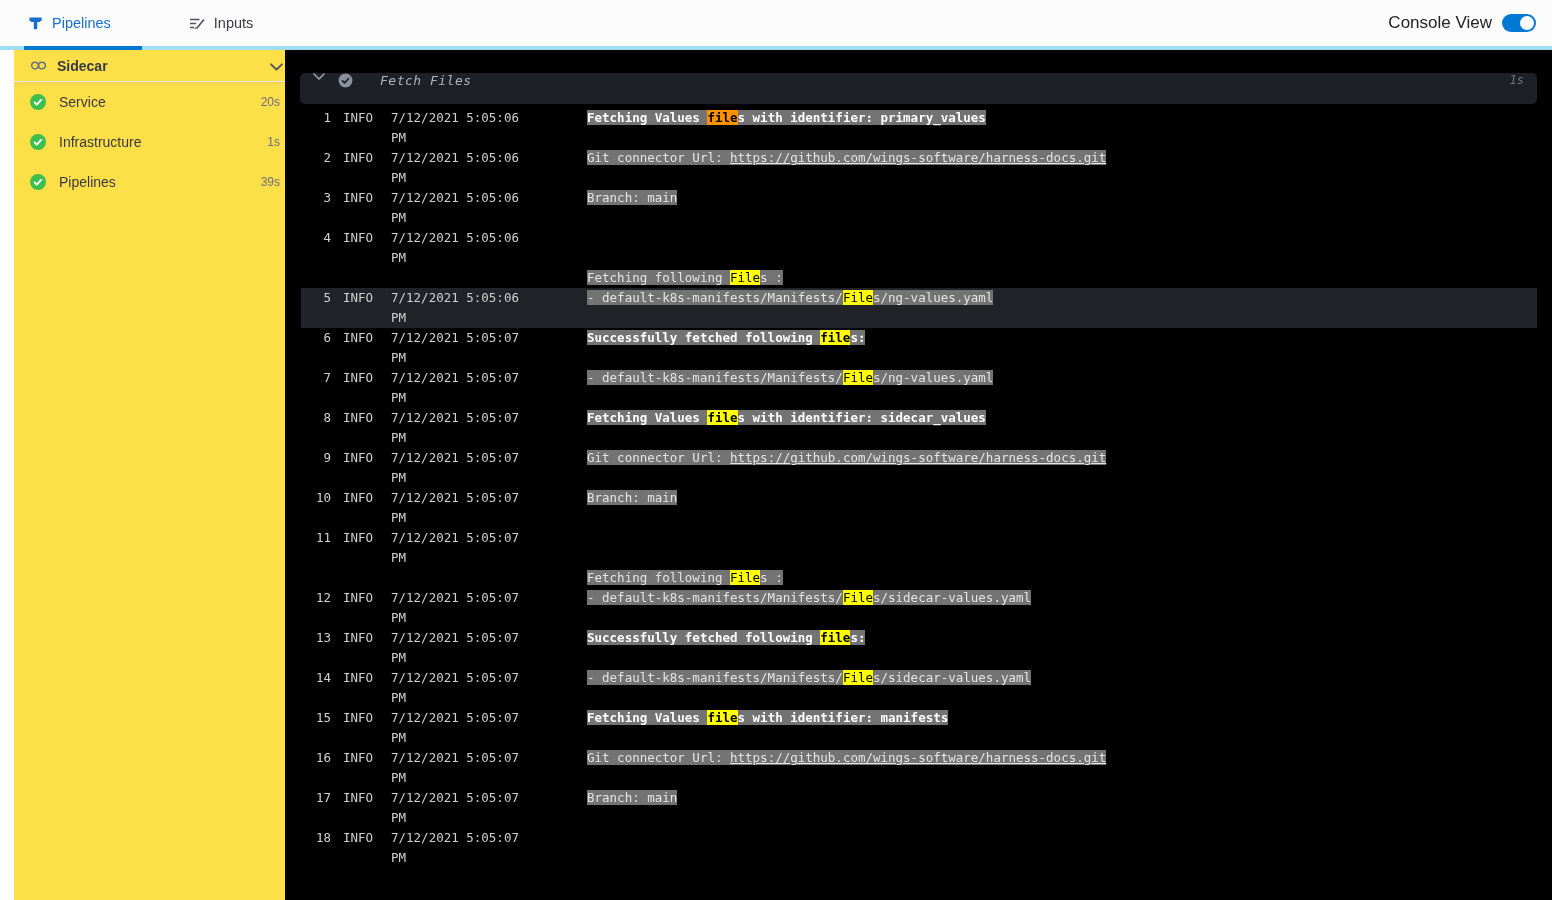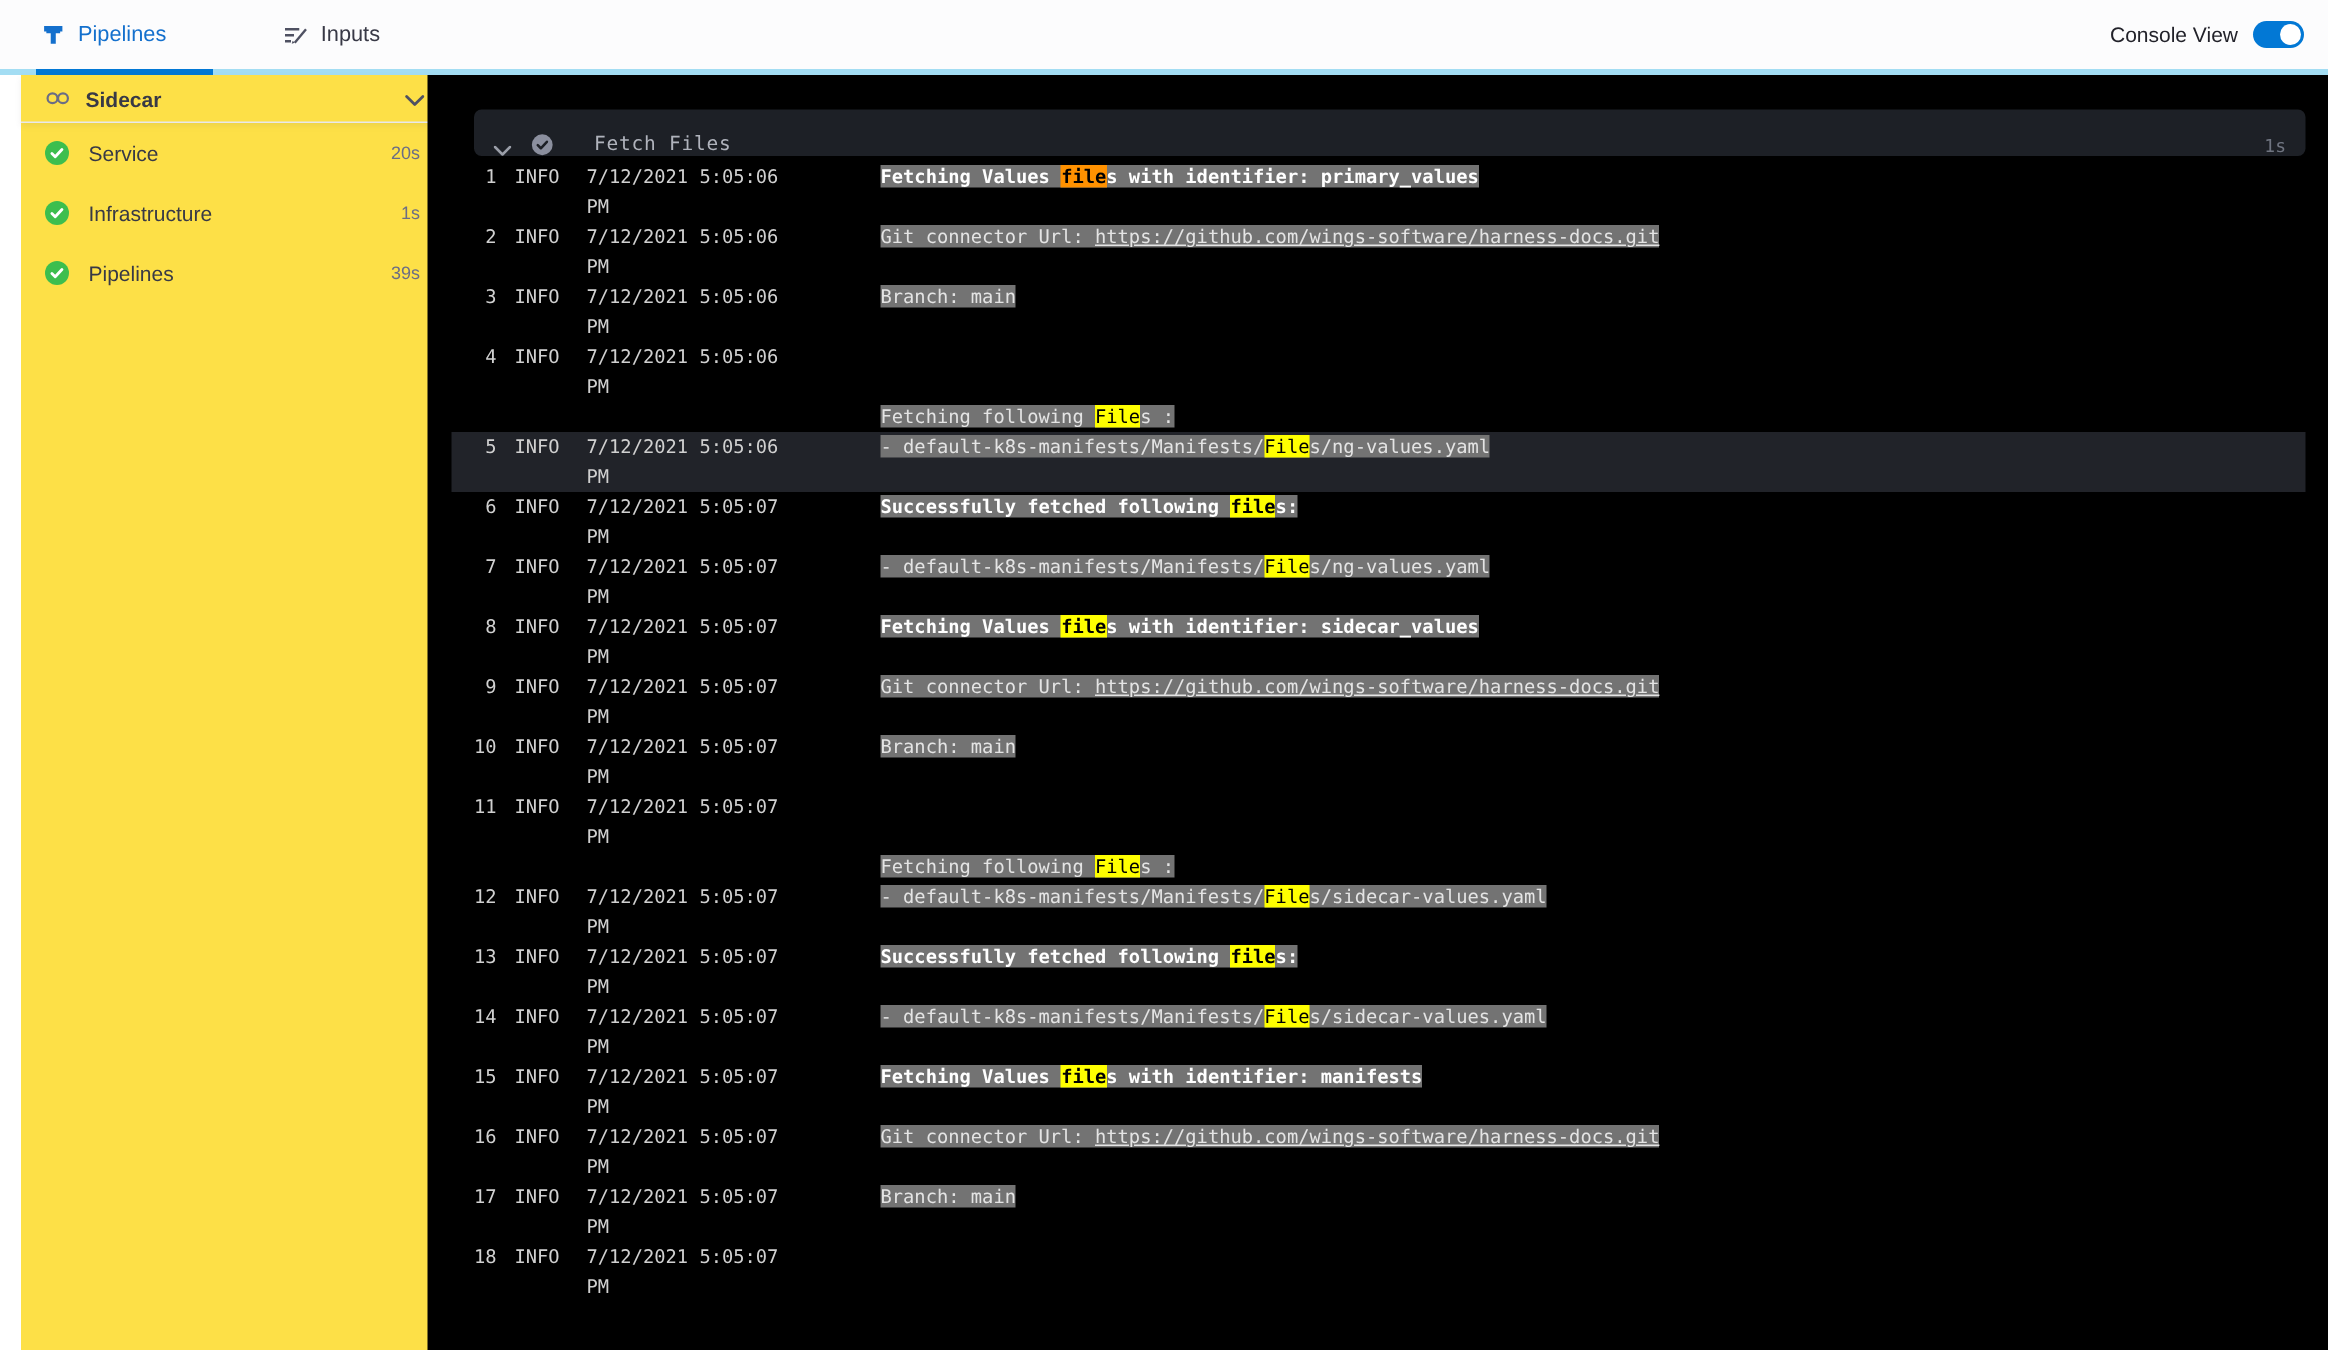--- a/index.html
+++ b/index.html
@@ -14,21 +14,21 @@
   .topbar {
     position:absolute; top:0; left:0; width:1552px; height:46px;
     background:#fcfcfd; display:flex; align-items:center; justify-content:space-between;
   }
   .tabs { display:flex; align-items:center; gap:78px; padding-left:28px; }
   .tab { display:flex; align-items:center; gap:9px; font-size:14.5px; font-weight:500;
          color:#383946; cursor:pointer; }
   .tab.active { color:#1470cd; }
   .tab .ticon { display:flex; align-items:center; }
   .cview { display:flex; align-items:center; gap:10px; padding-right:16px;
-           font-size:14px; color:#22222a; }
+           font-size:17px; color:#22222a; }
   .toggle { width:34px; height:18px; border-radius:9px; background:#0278d5;
             position:relative; cursor:pointer; }
   .toggle .knob { position:absolute; right:2px; top:2px; width:14px; height:14px;
                   border-radius:50%; background:#fff; }
   .strip { position:absolute; top:46px; left:0; width:1552px; height:4px; background:#a3ddf3; }
   .strip .underline { position:absolute; left:24px; top:0; width:118px; height:4px; background:#0278d5; }
 
   
   .sidebar { position:absolute; left:14px; top:50px; width:285px; height:850px; background:#fde047; }
   .sb-header { height:32px; display:flex; align-items:center; padding:0 16px;
@@ -54,22 +54,22 @@
   .ctitle { font-size:13.5px; font-weight:700; color:#fff; }
   .sbox { width:380px; height:33px; border:1px solid #3f434c; border-radius:5px;
           display:flex; align-items:center; padding:0 12px; background:#000; }
   .sbox input { flex:1; min-width:0; background:transparent; border:none; outline:none;
                 color:#fff; font-size:13.5px; font-family:"Liberation Sans",sans-serif; }
   .counter { color:#9094a0; font-size:13px; font-weight:700; margin-right:4px; white-space:nowrap; }
   .sicon { color:#8a8f9c; font-size:15px; width:42px; text-align:center; cursor:pointer;
            line-height:31px; user-select:none; }
   .sicon.mag { width:26px; display:flex; align-items:center; justify-content:flex-end; }
 
-  .section { margin:23px 15px 0 31px; height:31px; background:#1d2026; border-radius:5px;
-             display:flex; align-items:flex-end; padding:0 13px; cursor:pointer; }
+  .section { margin:23px 15px 0 15px; height:31px; background:#1d2026; border-radius:5px;
+             display:flex; align-items:flex-start; padding:0 13px; cursor:pointer;font-style:italic; }
   .section .chev { display:flex; align-items:center; }
   .section .scheck { display:flex; align-items:center; margin-left:13px; }
   .section .stitle { font-family:"DejaVu Sans Mono", monospace; font-size:13px;
                      color:#b0b3bc; margin-left:27px; letter-spacing:0.5px; flex:1; }
   .section .sdur { font-family:"DejaVu Sans Mono", monospace; font-size:12px; color:#6f7480; }
 
   .log { padding:4px 15px 0 16px; font-family:"DejaVu Sans Mono", monospace; font-size:12.5px; }
   .row { display:flex; align-items:flex-start; min-height:20px; line-height:20px; }
   .row.sel { background:#212329; }
   .num { width:30px; flex:none; text-align:right; color:#d0d0d0; margin-right:12px; }

